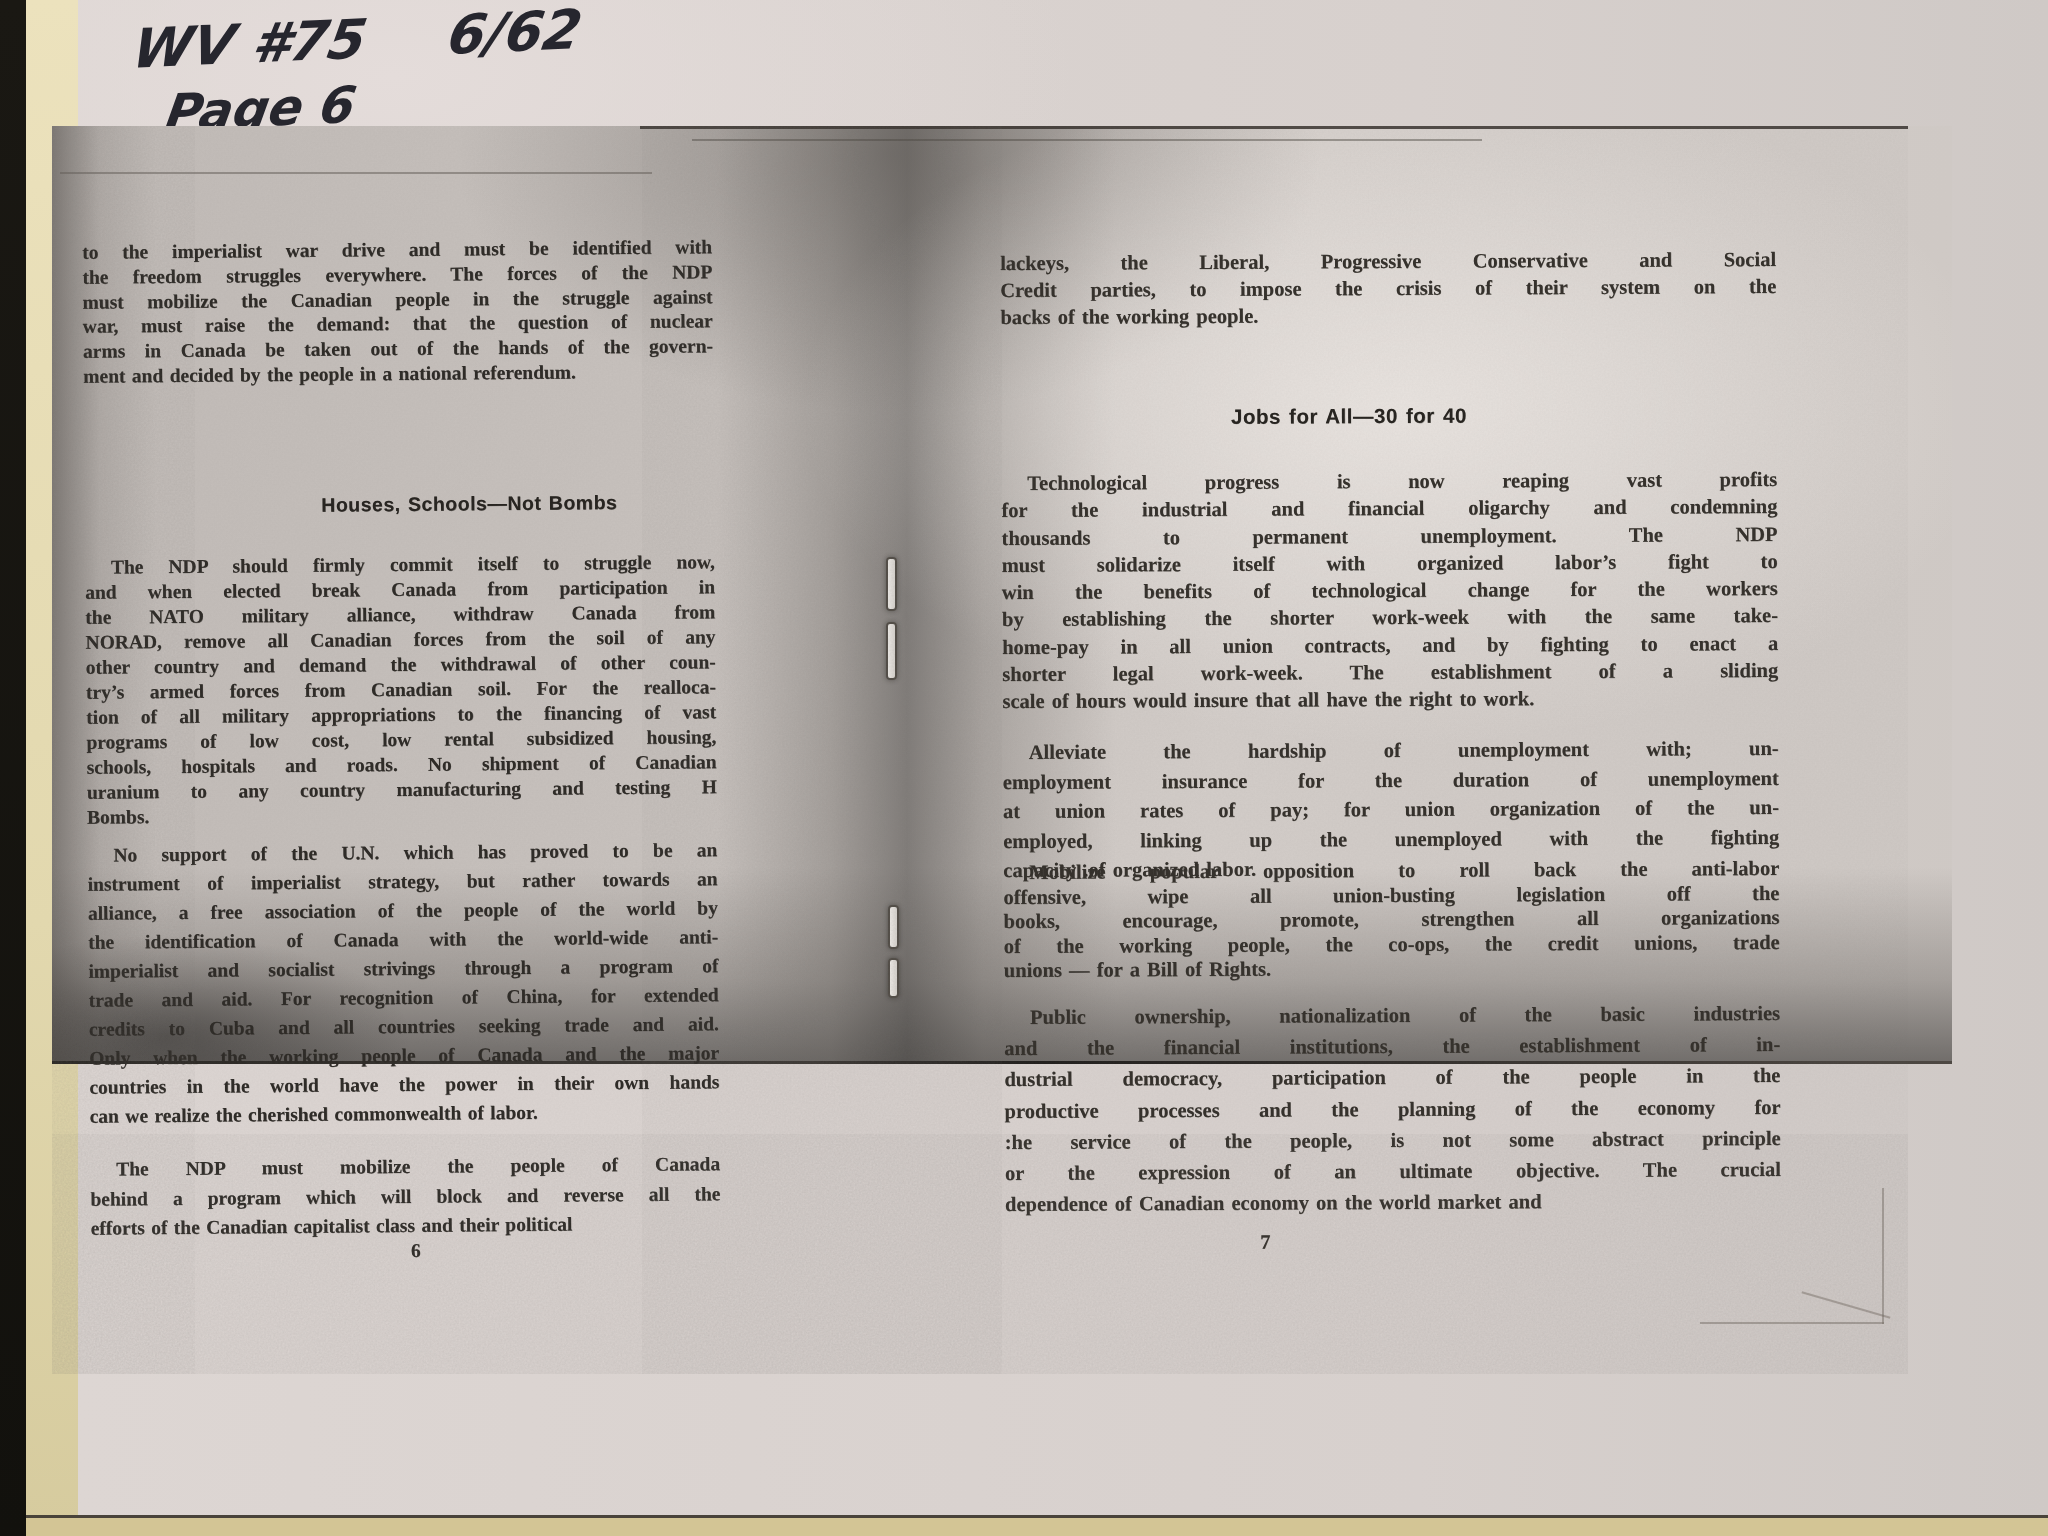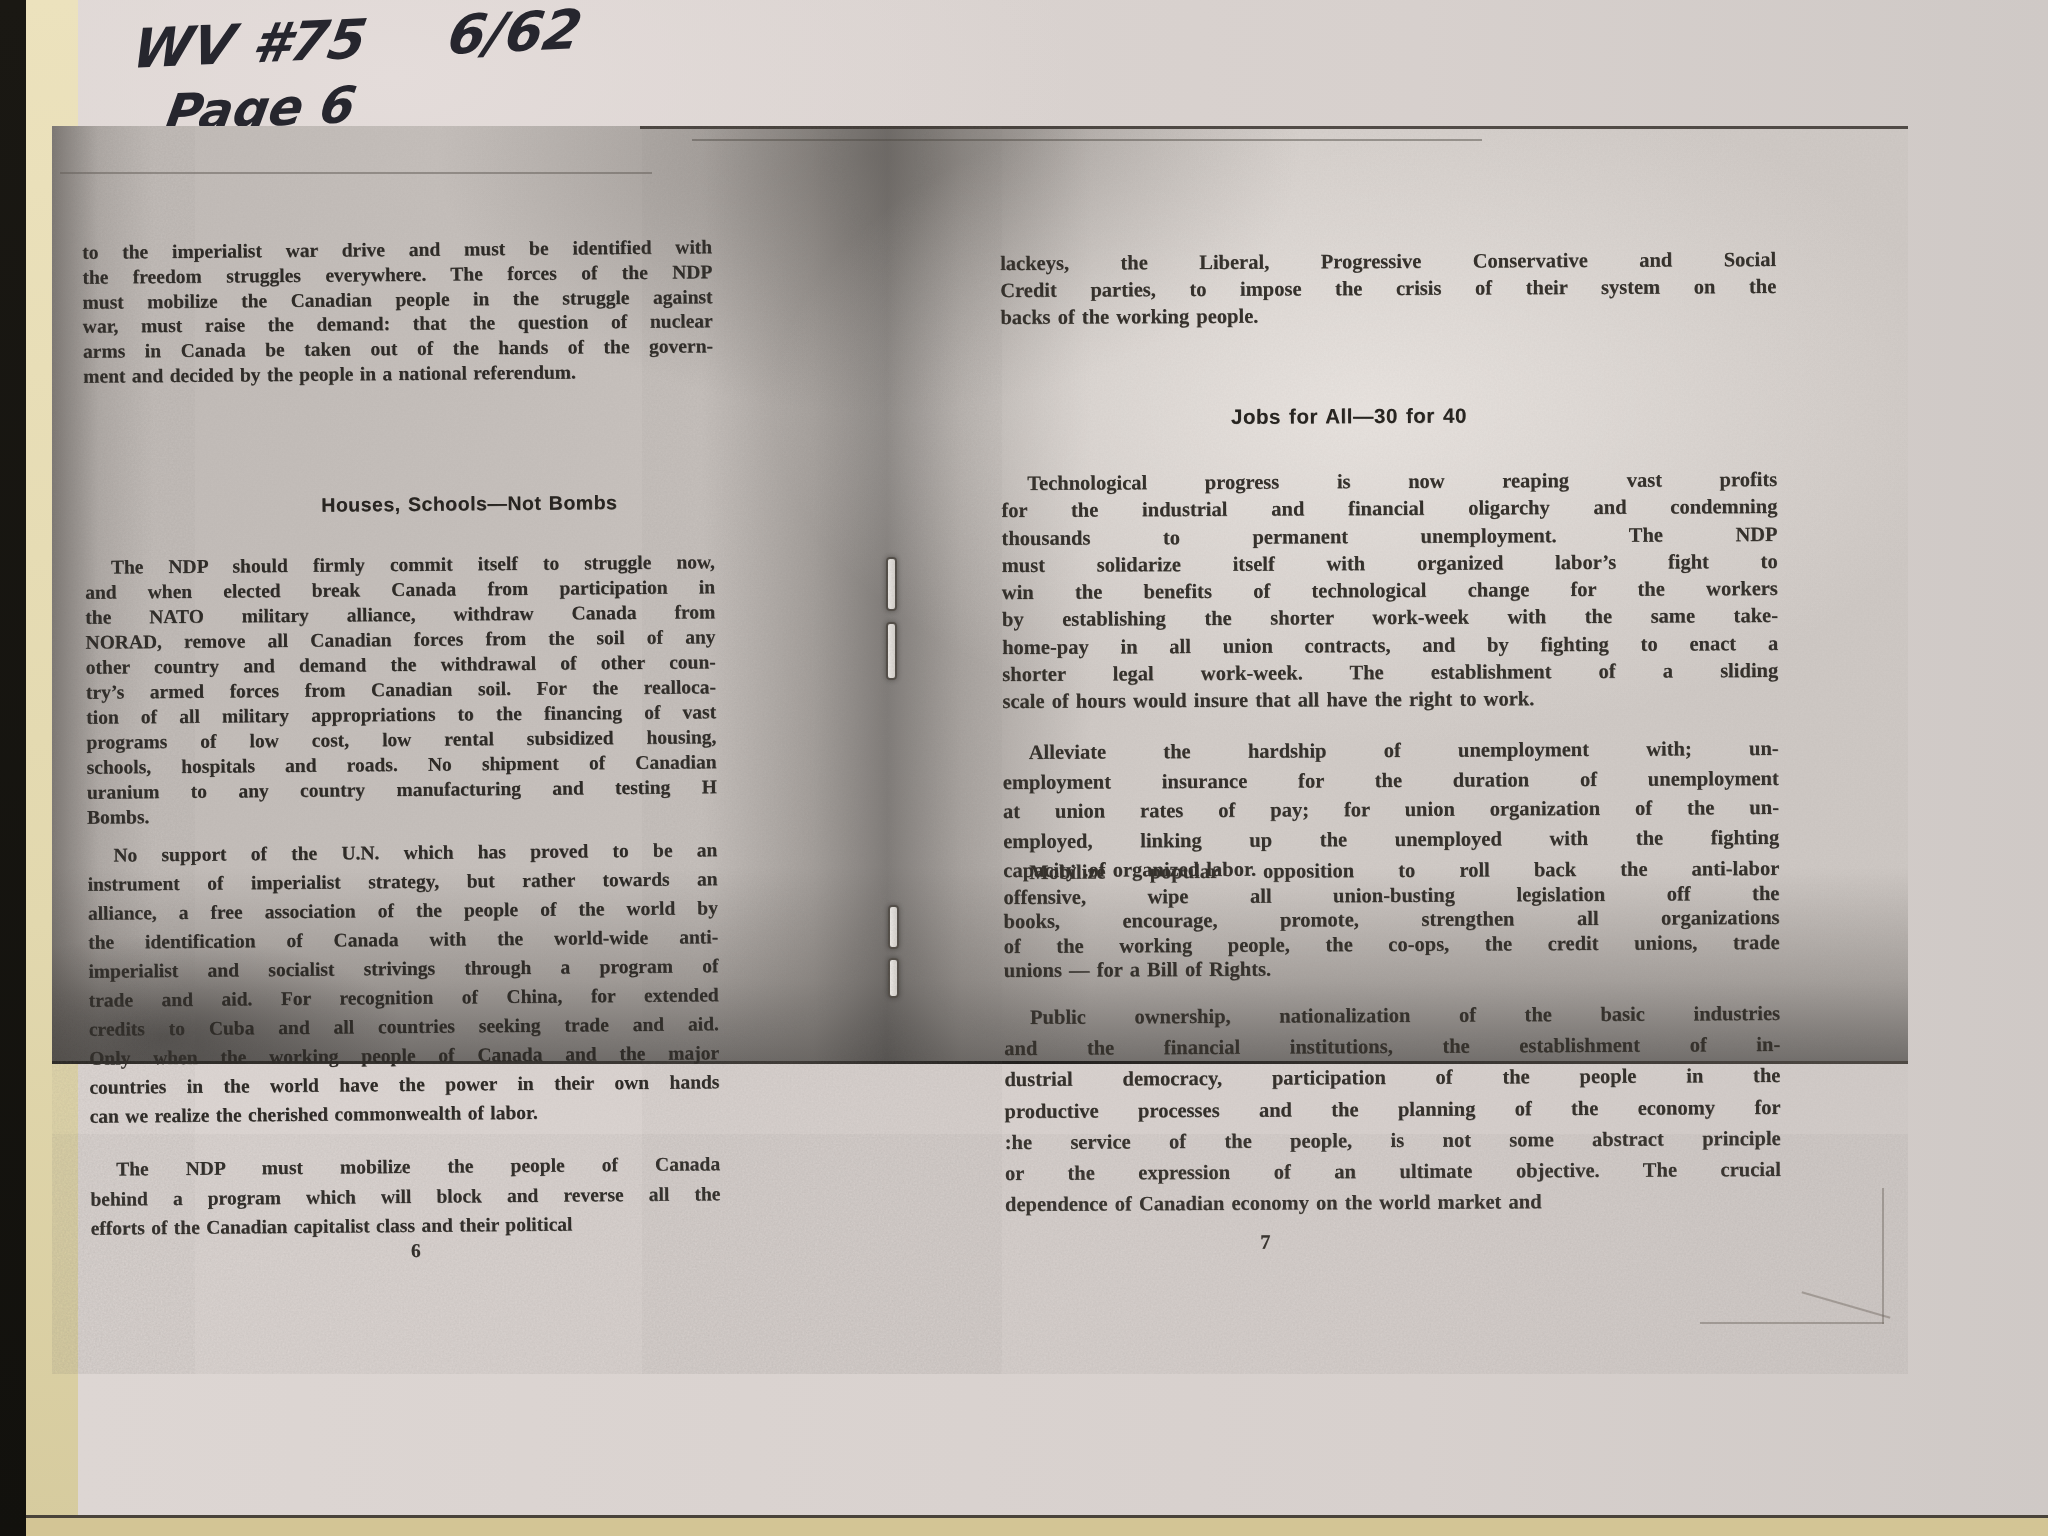--- a/index.html
+++ b/index.html
@@ -30,20 +30,21 @@
   
   .spread{position:absolute;left:52px;top:126px;width:1856px;height:938px;
     background:
       linear-gradient(90deg,rgba(70,66,62,.55) 0,rgba(70,66,62,.14) 2.5%,rgba(0,0,0,0) 5.5%),
       radial-gradient(920px 520px at 71% 30%,rgba(238,233,229,.8),rgba(238,233,229,0) 65%),
       radial-gradient(720px 430px at 44% 3%,rgba(84,80,76,.45),rgba(84,80,76,0) 60%),
       radial-gradient(340px 140px at 6% 97%,rgba(42,40,38,.5),rgba(42,40,38,0) 72%),
       linear-gradient(90deg,rgba(0,0,0,0) 35%,rgba(96,92,88,.34) 41%,rgba(56,54,52,.5) 45%,rgba(96,92,88,.32) 49%,rgba(0,0,0,0) 56%),
       linear-gradient(0deg,rgba(54,52,50,.62) 0,rgba(88,84,80,.35) 9%,rgba(0,0,0,0) 21%),
       linear-gradient(100deg,#c1bbb7,#cac4c0 45%,#d3cdc9 62%,#cec8c4);
+    padding-left: 44px;
     }
   .edge-bottom{position:absolute;left:0;bottom:0;width:100%;height:3px;
     background:linear-gradient(90deg,rgba(38,36,32,.9),rgba(52,48,44,.85) 40%,rgba(28,26,24,.95) 52%,rgba(66,60,54,.75));}
   .edge-top-right{position:absolute;left:588px;top:0;width:1268px;height:3px;background:rgba(56,51,46,.85);}
   .edge-top-right2{position:absolute;left:640px;top:13px;width:790px;height:2px;background:rgba(74,68,62,.45);}
   .edge-top-left{position:absolute;left:8px;top:46px;width:592px;height:2px;background:rgba(96,90,84,.5);}
   .crease-v{position:absolute;left:1830px;top:1062px;width:2px;height:136px;background:rgba(118,110,102,.5);}
   .crease-h{position:absolute;left:1648px;top:1196px;width:184px;height:2px;background:rgba(118,110,102,.5);}
   .crease-d{position:absolute;left:1748px;top:1178px;width:92px;height:2px;transform:rotate(16deg);background:rgba(110,102,94,.45);}
 

